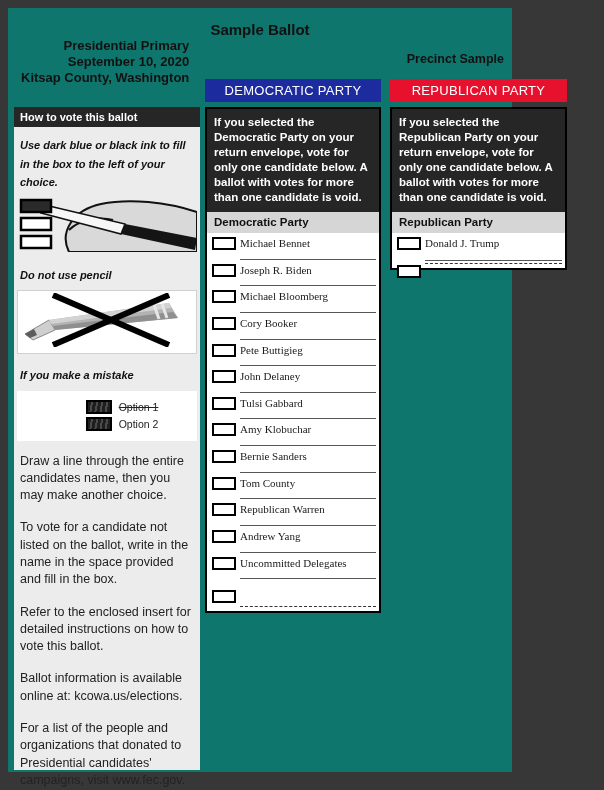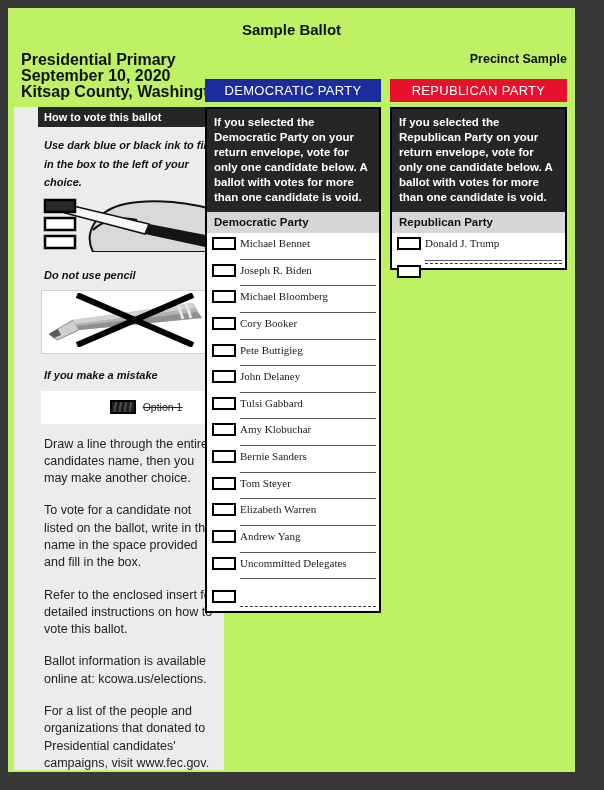--- a/index.html
+++ b/index.html
@@ -3,49 +3,48 @@
 <meta charset="utf-8">
 <style>
   html,body{margin:0;padding:0;}
   body{
     width:604px;height:790px;overflow:hidden;position:relative;
     background:#373737;
     font-family:"Liberation Sans", sans-serif;
     -webkit-font-smoothing:antialiased;
   }
   .sheet{
-    position:absolute;left:8px;top:8px;width:567px;height:764px;
-    background:#bef264;
+    position:absolute;left:8px;top:8px;width:504px;height:764px;
+    background:#0f766e;
   }
   
   .title{
     position:absolute;top:13px;left:0;width:100%;
     text-align:center;font-weight:bold;font-size:15px;color:#111;
   }
   .election{
-    position:absolute;left:13px;top:44px;
-    font-weight:bold;font-size:16px;line-height:16px;color:#111;
+    position:absolute;left:13px;top:30px;
+    font-weight:bold;font-size:13px;line-height:16px;color:#111;text-align:right;
   }
   .precinct{
     position:absolute;right:8px;top:44px;
     font-weight:bold;font-size:12.5px;color:#111;
   }
   .party-hdr{
     position:absolute;top:71px;height:23px;
     color:#fff;font-size:13px;letter-spacing:.3px;
     display:flex;align-items:center;justify-content:center;
   }
   .hdr-dem{left:197px;width:176px;}
   .hdr-rep{left:382px;width:177px;}
 
   
   .sidebar{
     position:absolute;left:6px;top:99px;width:186px;height:663px;
     background:#ececec;
-    padding-left:24px;
   }
   .howto-bar{
     background:#262626;color:#fff;font-weight:bold;font-size:11px;
     line-height:20px;height:20px;padding-left:6px;
   }
   .sb-bold{
     margin:9px 6px 6px 6px;font-weight:bold;font-size:11px;
     line-height:18.5px;color:#111;font-style:italic;
   }
   .illus{display:block;margin:0 auto;}
@@ -155,20 +154,24 @@
       </svg>
     </div>
 
     <div class="sb-bold" style="margin-top:12px;">If you make a mistake</div>
 
     <div class="options-box">
       <div class="opt-row">
         <span class="opt-mark"></span>
         <span class="opt-label strike">Option 1</span>
       </div>
+      <div class="opt-row">
+        <span class="opt-mark"></span>
+        <span class="opt-label">Option 2</span>
+      </div>
     </div>
 
     <div class="sb-paras">
 
         <p class="sb-p">Draw a line through the entire candidates name, then you may make another choice.</p>
 
         <p class="sb-p">To vote for a candidate not listed on the ballot, write in the name in the space provided and fill in the box.</p>
 
         <p class="sb-p">Refer to the enclosed insert for detailed instructions on how to vote this ballot.</p>
 
@@ -233,27 +236,27 @@
 
 
         <div class="cand-row">
           <span class="cbox"></span>
           <span class="cname">Bernie Sanders</span>
           <span class="cline"></span>
         </div>
 
         <div class="cand-row">
           <span class="cbox"></span>
-          <span class="cname">Tom Steyer</span>
-          <span class="cline"></span>
-        </div>
-
-        <div class="cand-row">
-          <span class="cbox"></span>
-          <span class="cname">Elizabeth Warren</span>
+          <span class="cname">Tom County</span>
+          <span class="cline"></span>
+        </div>
+
+        <div class="cand-row">
+          <span class="cbox"></span>
+          <span class="cname">Republican Warren</span>
           <span class="cline"></span>
         </div>
 
         <div class="cand-row">
           <span class="cbox"></span>
           <span class="cname">Andrew Yang</span>
           <span class="cline"></span>
         </div>
 
         <div class="cand-row">

